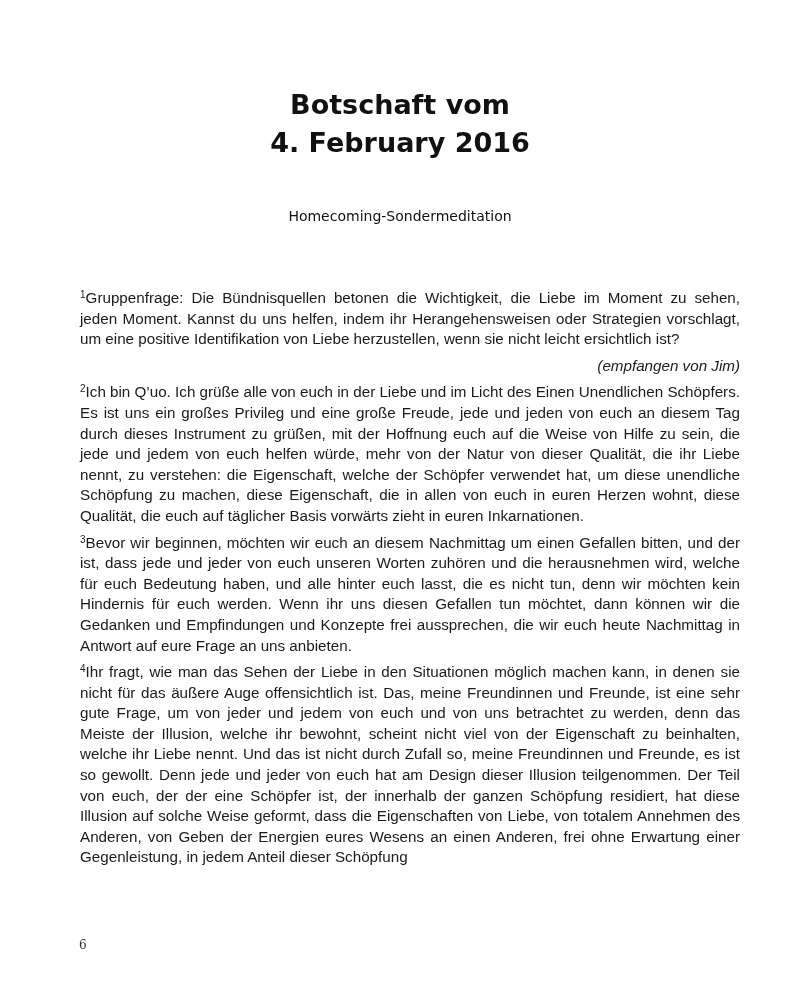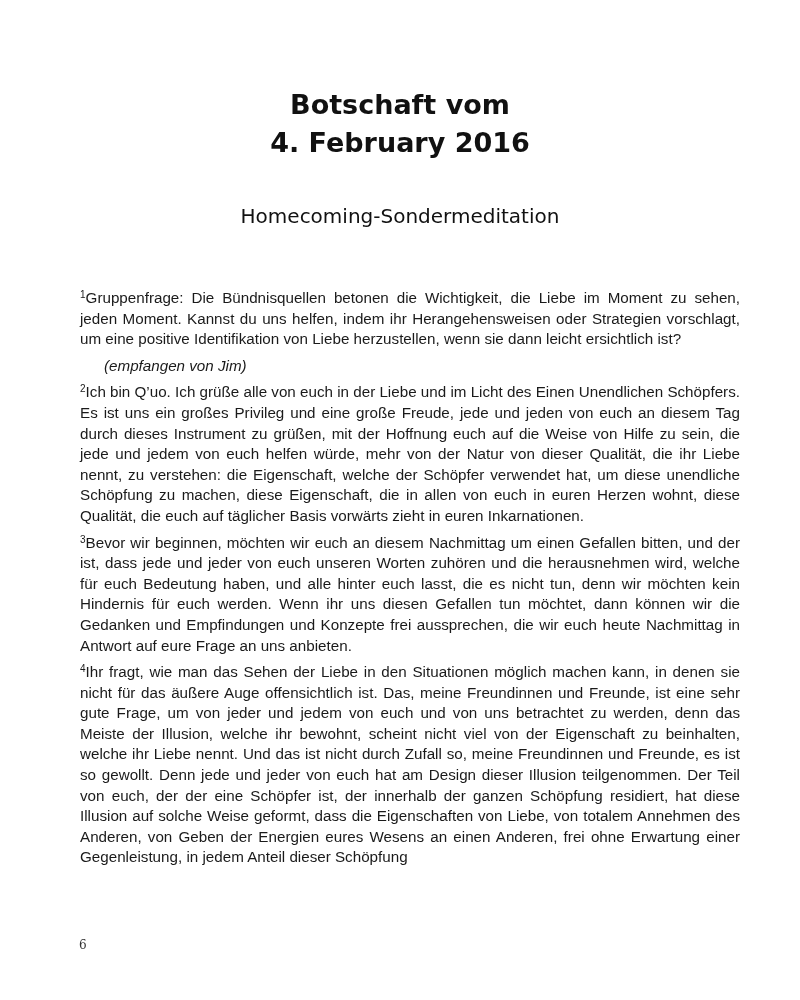--- a/index.html
+++ b/index.html
@@ -33,42 +33,42 @@
       color: #111111;
       letter-spacing: 0px;
     }
     .subtitle {
       position: absolute;
       top: 205px;
       left: 0;
       width: 800px;
       text-align: center;
       font-family: "DejaVu Sans", sans-serif;
-      font-size: 20px;
+      font-size: 14px;
       line-height: 22px;
       color: #111111;
     }
     .body-text {
       position: absolute;
       top: 288px;
       left: 80px;
       width: 660px;
       font-family: "Liberation Sans", sans-serif;
       font-size: 15.2px;
       line-height: 20.6px;
       color: #1a1a1a;
     }
     .body-text p {
       margin: 0 0 6px 0;
       text-align: justify;
       hyphens: none;
     }
     .body-text p.attribution {
       font-style: italic;
-      text-align: left;
+      text-align: right;
       margin-left: 24px;
     }
     .verse {
       font-size: 10px;
       vertical-align: 5px;
       line-height: 0;
     }
     .label-bold {
       font-weight: normal;
     }
@@ -86,21 +86,21 @@
 
 <div class="page">
   <div class="title-block">
     <div>Botschaft vom</div>
     <div>4. February 2016</div>
   </div>
 
   <div class="subtitle">Homecoming-Sondermeditation</div>
 
   <div class="body-text">
-    <p><span class="verse">1</span><span class="label-bold">Gruppenfrage</span><span>: Die Bündnisquellen betonen die Wichtigkeit, die Liebe im Moment zu sehen, jeden Moment. Kannst du uns helfen, indem ihr Herangehensweisen oder Strategien vorschlagt, um eine positive Identifikation von Liebe herzustellen, wenn sie dann leicht ersichtlich ist?</span></p>
+    <p><span class="verse">1</span><span class="label-bold">Gruppenfrage</span><span>: Die Bündnisquellen betonen die Wichtigkeit, die Liebe im Moment zu sehen, jeden Moment. Kannst du uns helfen, indem ihr Herangehensweisen oder Strategien vorschlagt, um eine positive Identifikation von Liebe herzustellen, wenn sie nicht leicht ersichtlich ist?</span></p>
 
     <p class="attribution">(empfangen von Jim)</p>
 
     <p><span class="verse">2</span><span>Ich bin Q’uo. Ich grüße alle von euch in der Liebe und im Licht des Einen Unendlichen Schöpfers. Es ist uns ein großes Privileg und eine große Freude, jede und jeden von euch an diesem Tag durch dieses Instrument zu grüßen, mit der Hoffnung euch auf die Weise von Hilfe zu sein, die jede und jedem von euch helfen würde, mehr von der Natur von dieser Qualität, die ihr Liebe nennt, zu verstehen: die Eigenschaft, welche der Schöpfer verwendet hat, um diese unendliche Schöpfung zu machen, diese Eigenschaft, die in allen von euch in euren Herzen wohnt, diese Qualität, die euch auf täglicher Basis vorwärts zieht in euren Inkarnationen.</span></p>
 
     <p><span class="verse">3</span><span>Bevor wir beginnen, möchten wir euch an diesem Nachmittag um einen Gefallen bitten, und der ist, dass jede und jeder von euch unseren Worten zuhören und die herausnehmen wird, welche für euch Bedeutung haben, und alle hinter euch lasst, die es nicht tun, denn wir möchten kein Hindernis für euch werden. Wenn ihr uns diesen Gefallen tun möchtet, dann können wir die Gedanken und Empfindungen und Konzepte frei aussprechen, die wir euch heute Nachmittag in Antwort auf eure Frage an uns anbieten.</span></p>
 
     <p><span class="verse">4</span><span>Ihr fragt, wie man das Sehen der Liebe in den Situationen möglich machen kann, in denen sie nicht für das äußere Auge offensichtlich ist. Das, meine Freundinnen und Freunde, ist eine sehr gute Frage, um von jeder und jedem von euch und von uns betrachtet zu werden, denn das Meiste der Illusion, welche ihr bewohnt, scheint nicht viel von der Eigenschaft zu beinhalten, welche ihr Liebe nennt. Und das ist nicht durch Zufall so, meine Freundinnen und Freunde, es ist so gewollt. Denn jede und jeder von euch hat am Design dieser Illusion teilgenommen. Der Teil von euch, der der eine Schöpfer ist, der innerhalb der ganzen Schöpfung residiert, hat diese Illusion auf solche Weise geformt, dass die Eigenschaften von Liebe, von totalem Annehmen des Anderen, von Geben der Energien eures Wesens an einen Anderen, frei ohne Erwartung einer Gegenleistung, in jedem Anteil dieser Schöpfung</span></p>
   </div>
 

